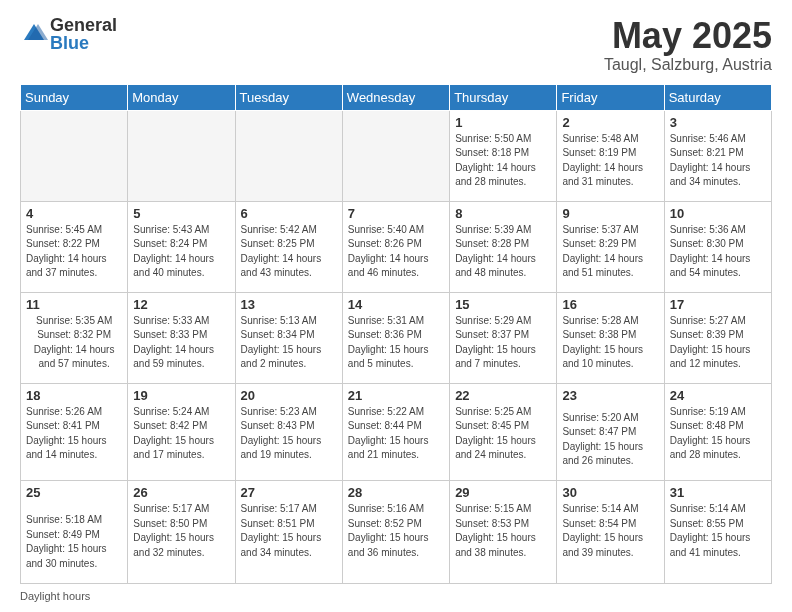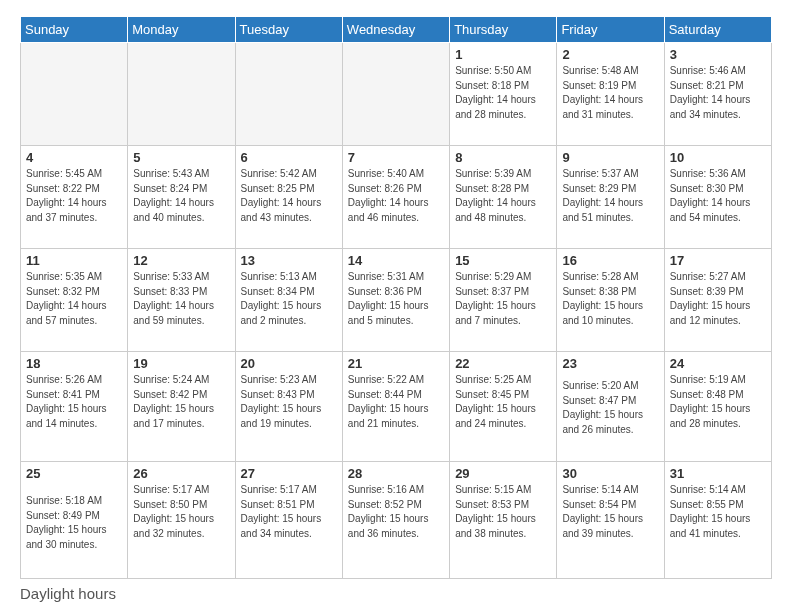--- a/index.html
+++ b/index.html
@@ -93,30 +93,46 @@
       color: #333;
       display: block;
       margin-bottom: 2px;
     }
     .day-info {
       font-size: 10px;
       color: #444;
       line-height: 1.45;
     }
     .footnote {
-      font-size: 15px;
+      font-size: 11px;
       color: #555;
       margin-top: 6px;
       text-align: left;
     }
   </style>
 </head>
 <body>
 
 <div class="page">
+  <div class="header">
+    <div class="logo">
+      <svg class="logo-icon" viewBox="0 0 28 28">
+        <polygon points="14,4 24,20 4,20" fill="#2a7abf"></polygon>
+        <polygon points="18,4 28,20 8,20" fill="#1a5a9f" opacity="0.5"></polygon>
+      </svg>
+      <div class="logo-text">
+        <span class="logo-general">General</span>
+        <span class="logo-blue">Blue</span>
+      </div>
+    </div>
+    <div class="title-block">
+      <div class="calendar-title">May 2025</div>
+      <div class="calendar-subtitle">Taugl, Salzburg, Austria</div>
+    </div>
+  </div>
 
   <table class="calendar-table">
     <thead>
       <tr>
       <th>Sunday</th>
           <th>Monday</th>
           <th>Tuesday</th>
           <th>Wednesday</th>
           <th>Thursday</th>
           <th>Friday</th>
@@ -198,21 +214,21 @@
             <span class="day-num">10</span>
             <div class="day-info" style="white-space: pre-line;">Sunrise: 5:36 AM
 Sunset: 8:30 PM
 Daylight: 14 hours
 and 54 minutes.</div>
           </td>
         </tr>
         <tr>
           <td>
             <span class="day-num">11</span>
-            <div class="day-info" style="white-space: pre-line;">Sunrise: 5:35 AM
+            <div class="day-info" style="white-space: pre-line; text-align: center;">Sunrise: 5:35 AM
 Sunset: 8:32 PM
 Daylight: 14 hours
 and 57 minutes.</div>
           </td>
           <td>
             <span class="day-num">12</span>
             <div class="day-info" style="white-space: pre-line;">Sunrise: 5:33 AM
 Sunset: 8:33 PM
 Daylight: 14 hours
 and 59 minutes.</div>

